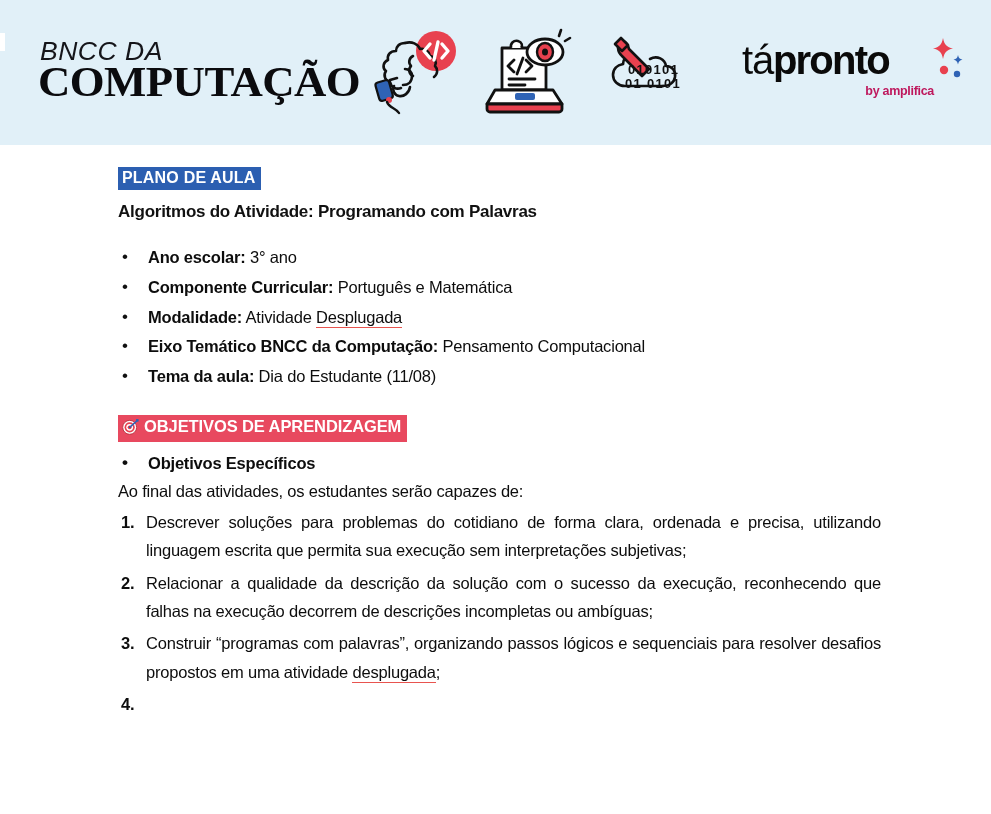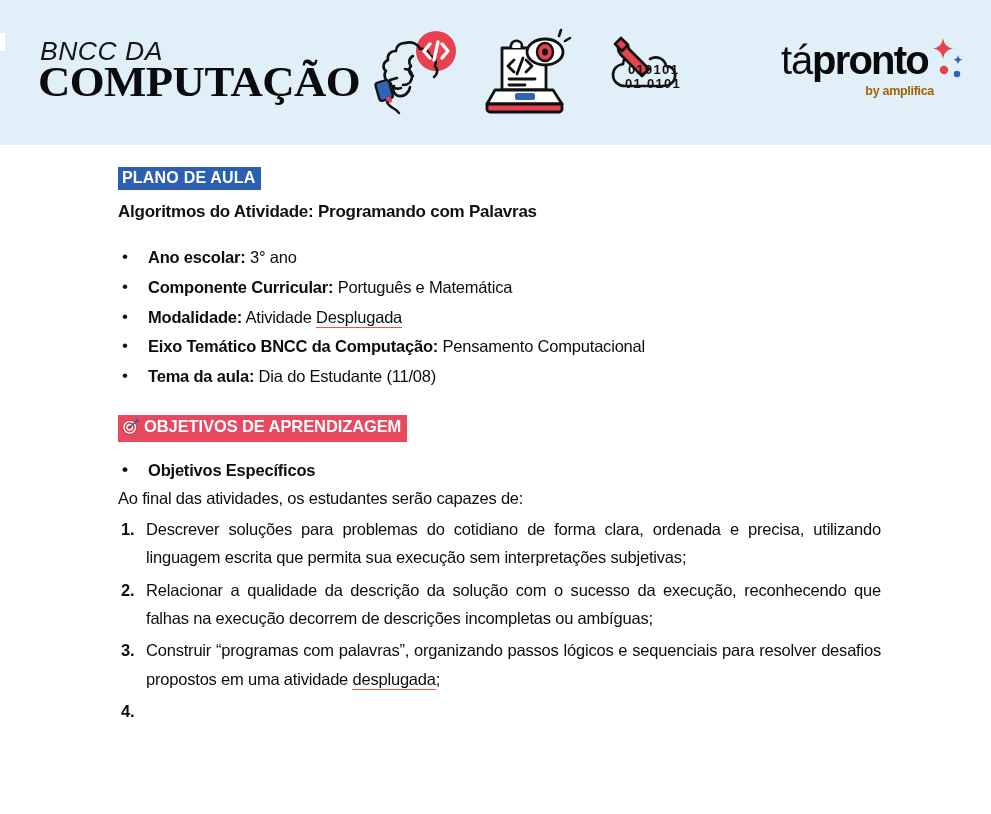--- a/index.html
+++ b/index.html
@@ -80,29 +80,28 @@
     width: 225px; height: 70px;
     user-select: none;
   }
   .logo-tapronto .tp-main {
     font-family: "Liberation Sans", sans-serif;
     font-size: 40px;
     line-height: 1;
     color: #0a0a0a;
     letter-spacing: -1.2px;
     white-space: nowrap;
-    text-align: center;
   }
   .logo-tapronto .tp-ta { font-weight: 400; }
   .logo-tapronto .tp-pronto { font-weight: 700; letter-spacing: -1.8px; }
   .logo-tapronto .tp-sub {
     font-family: "Liberation Sans", sans-serif;
     font-size: 12.5px;
     font-weight: 700;
-    color: #a16207;
+    color: #be185d;
     letter-spacing: -0.3px;
     text-align: right;
     width: 192px;
     margin-top: 4px;
   }
   .logo-tapronto .tp-sparkle {
     position: absolute;
     right: 2px; top: -4px;
     width: 36px; height: 46px;
   }
@@ -187,21 +186,21 @@
     line-height: 1.55;
     letter-spacing: -0.2px;
   }
   p.para .code {
     border-bottom: 1.6px solid #e8544f;
     padding-bottom: 1px;
   }
 
   ul.spec {
     list-style: none;
-    margin: 19px 0 0 0;
+    margin: 12px 0 0 0;
     padding: 0;
   }
   ul.spec li {
     position: relative;
     padding-left: 30px;
     font-weight: 700;
     font-size: 16.5px;
     letter-spacing: -0.2px;
   }
   ul.spec li::before {

